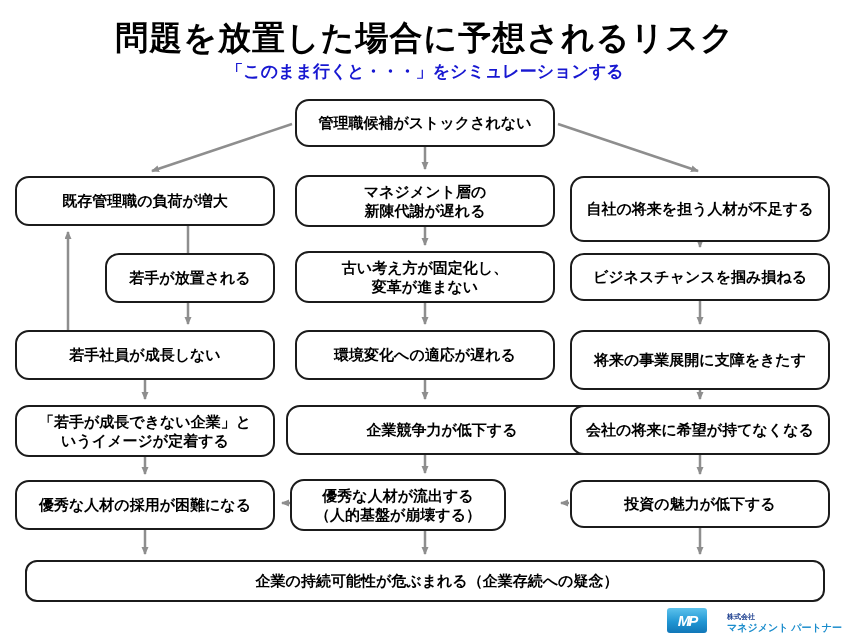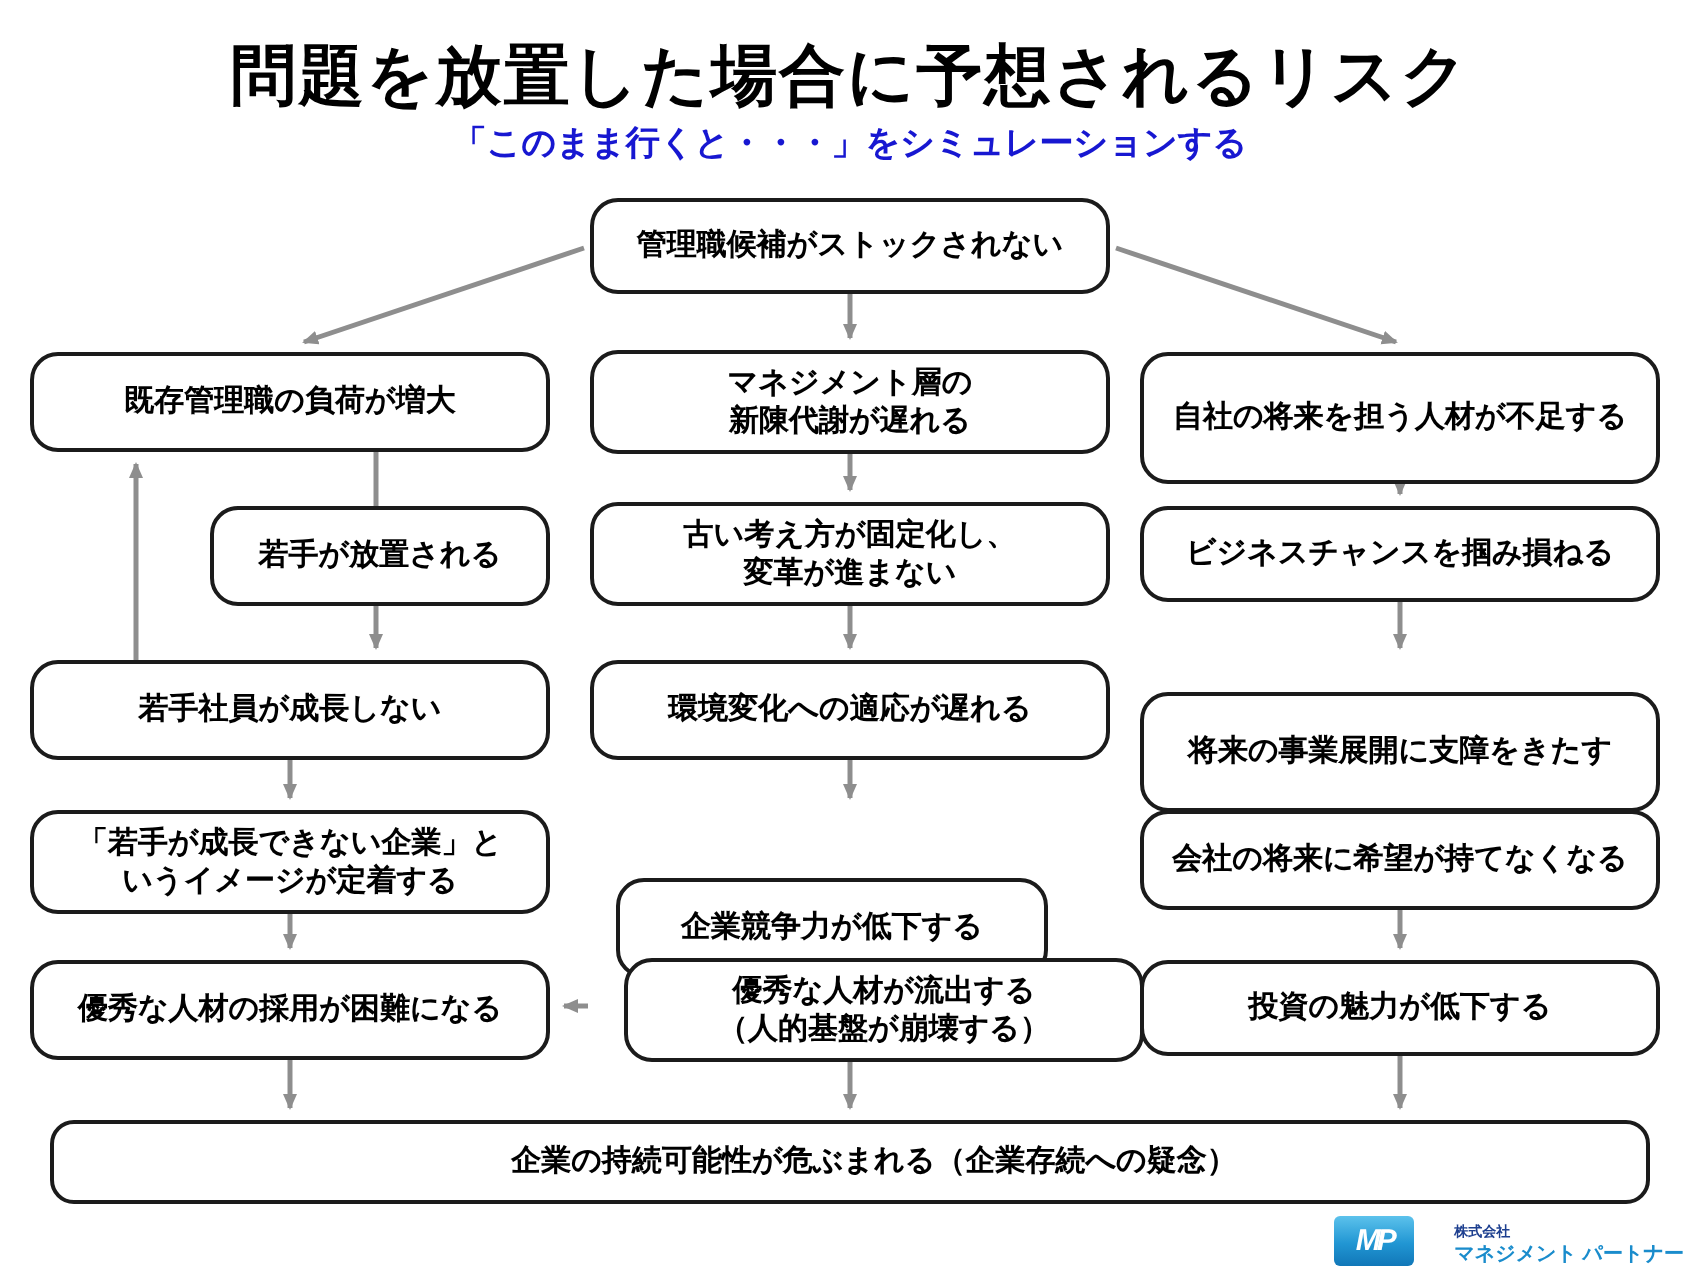--- a/index.html
+++ b/index.html
@@ -26,25 +26,25 @@
   
   .n-top    { left:295px; top:99px;  width:260px; height:48px; }
   .n-left1  { left:15px;  top:176px; width:260px; height:50px; }
   .n-left2  { left:105px; top:253px; width:170px; height:50px; }
   .n-left3  { left:15px;  top:330px; width:260px; height:50px; }
   .n-left4  { left:15px;  top:405px; width:260px; height:52px; }
   .n-left5  { left:15px;  top:480px; width:260px; height:50px; }
   .n-mid1   { left:295px; top:175px; width:260px; height:52px; }
   .n-mid2   { left:295px; top:251px; width:260px; height:52px; }
   .n-mid3   { left:295px; top:330px; width:260px; height:50px; }
-  .n-mid4   { left:308px; top:405px; width:216px; height:50px;margin-top:34px; }
-  .n-mid5   { left:312px; top:479px; width:260px; height:52px; }
+  .n-mid4   { left:286px; top:405px; width:312px; height:50px; }
+  .n-mid5   { left:290px; top:479px; width:216px; height:52px; }
   .n-right1 { left:570px; top:176px; width:260px; height:66px; }
   .n-right2 { left:570px; top:253px; width:260px; height:48px; }
-  .n-right3 { left:570px; top:346px; width:260px; height:60px; }
+  .n-right3 { left:570px; top:330px; width:260px; height:60px; }
   .n-right4 { left:570px; top:405px; width:260px; height:50px; }
   .n-right5 { left:570px; top:480px; width:260px; height:48px; }
   .n-bottom { left:25px;  top:560px; width:800px; height:42px; border-radius:12px;padding-left:24px; }
   
   .logo {
     position:absolute; right:8px; bottom:5px; display:flex; align-items:flex-end; gap:20px;
   }
   .logo-mark {
     width:40px; height:25px; border-radius:3px;
     background:linear-gradient(180deg,#5cc2ec 0%,#2196d3 55%,#1177b8 100%);

